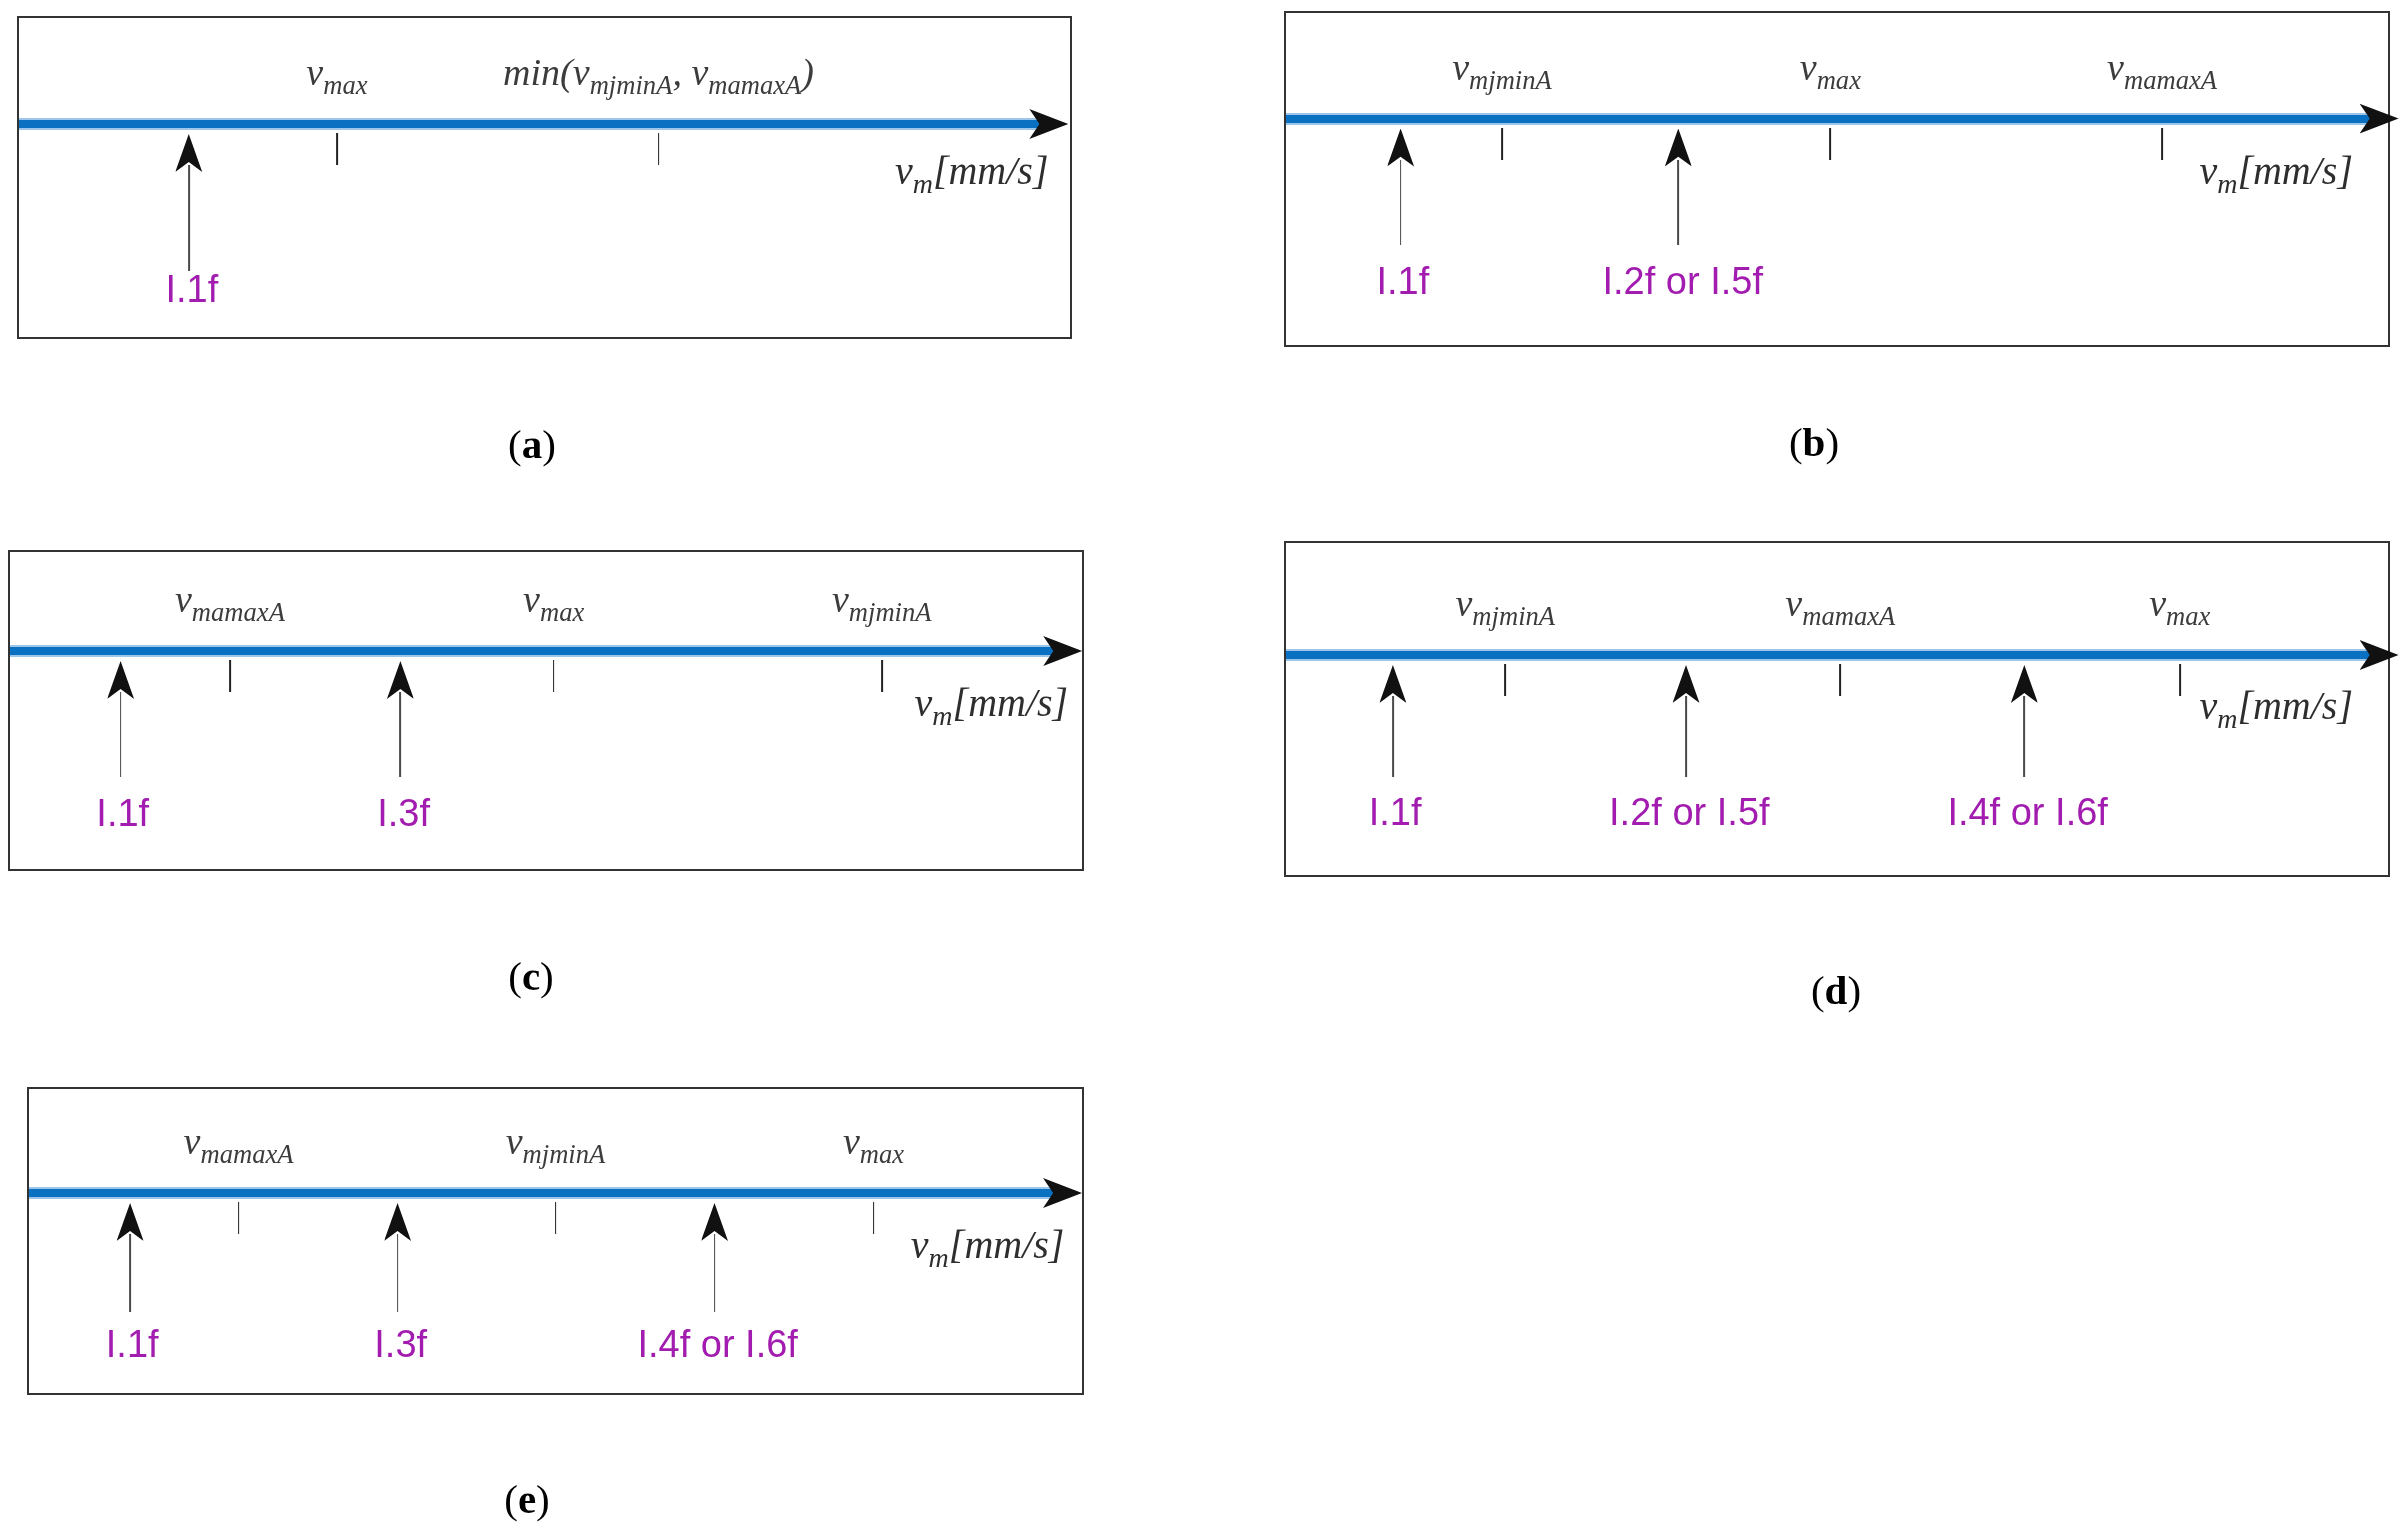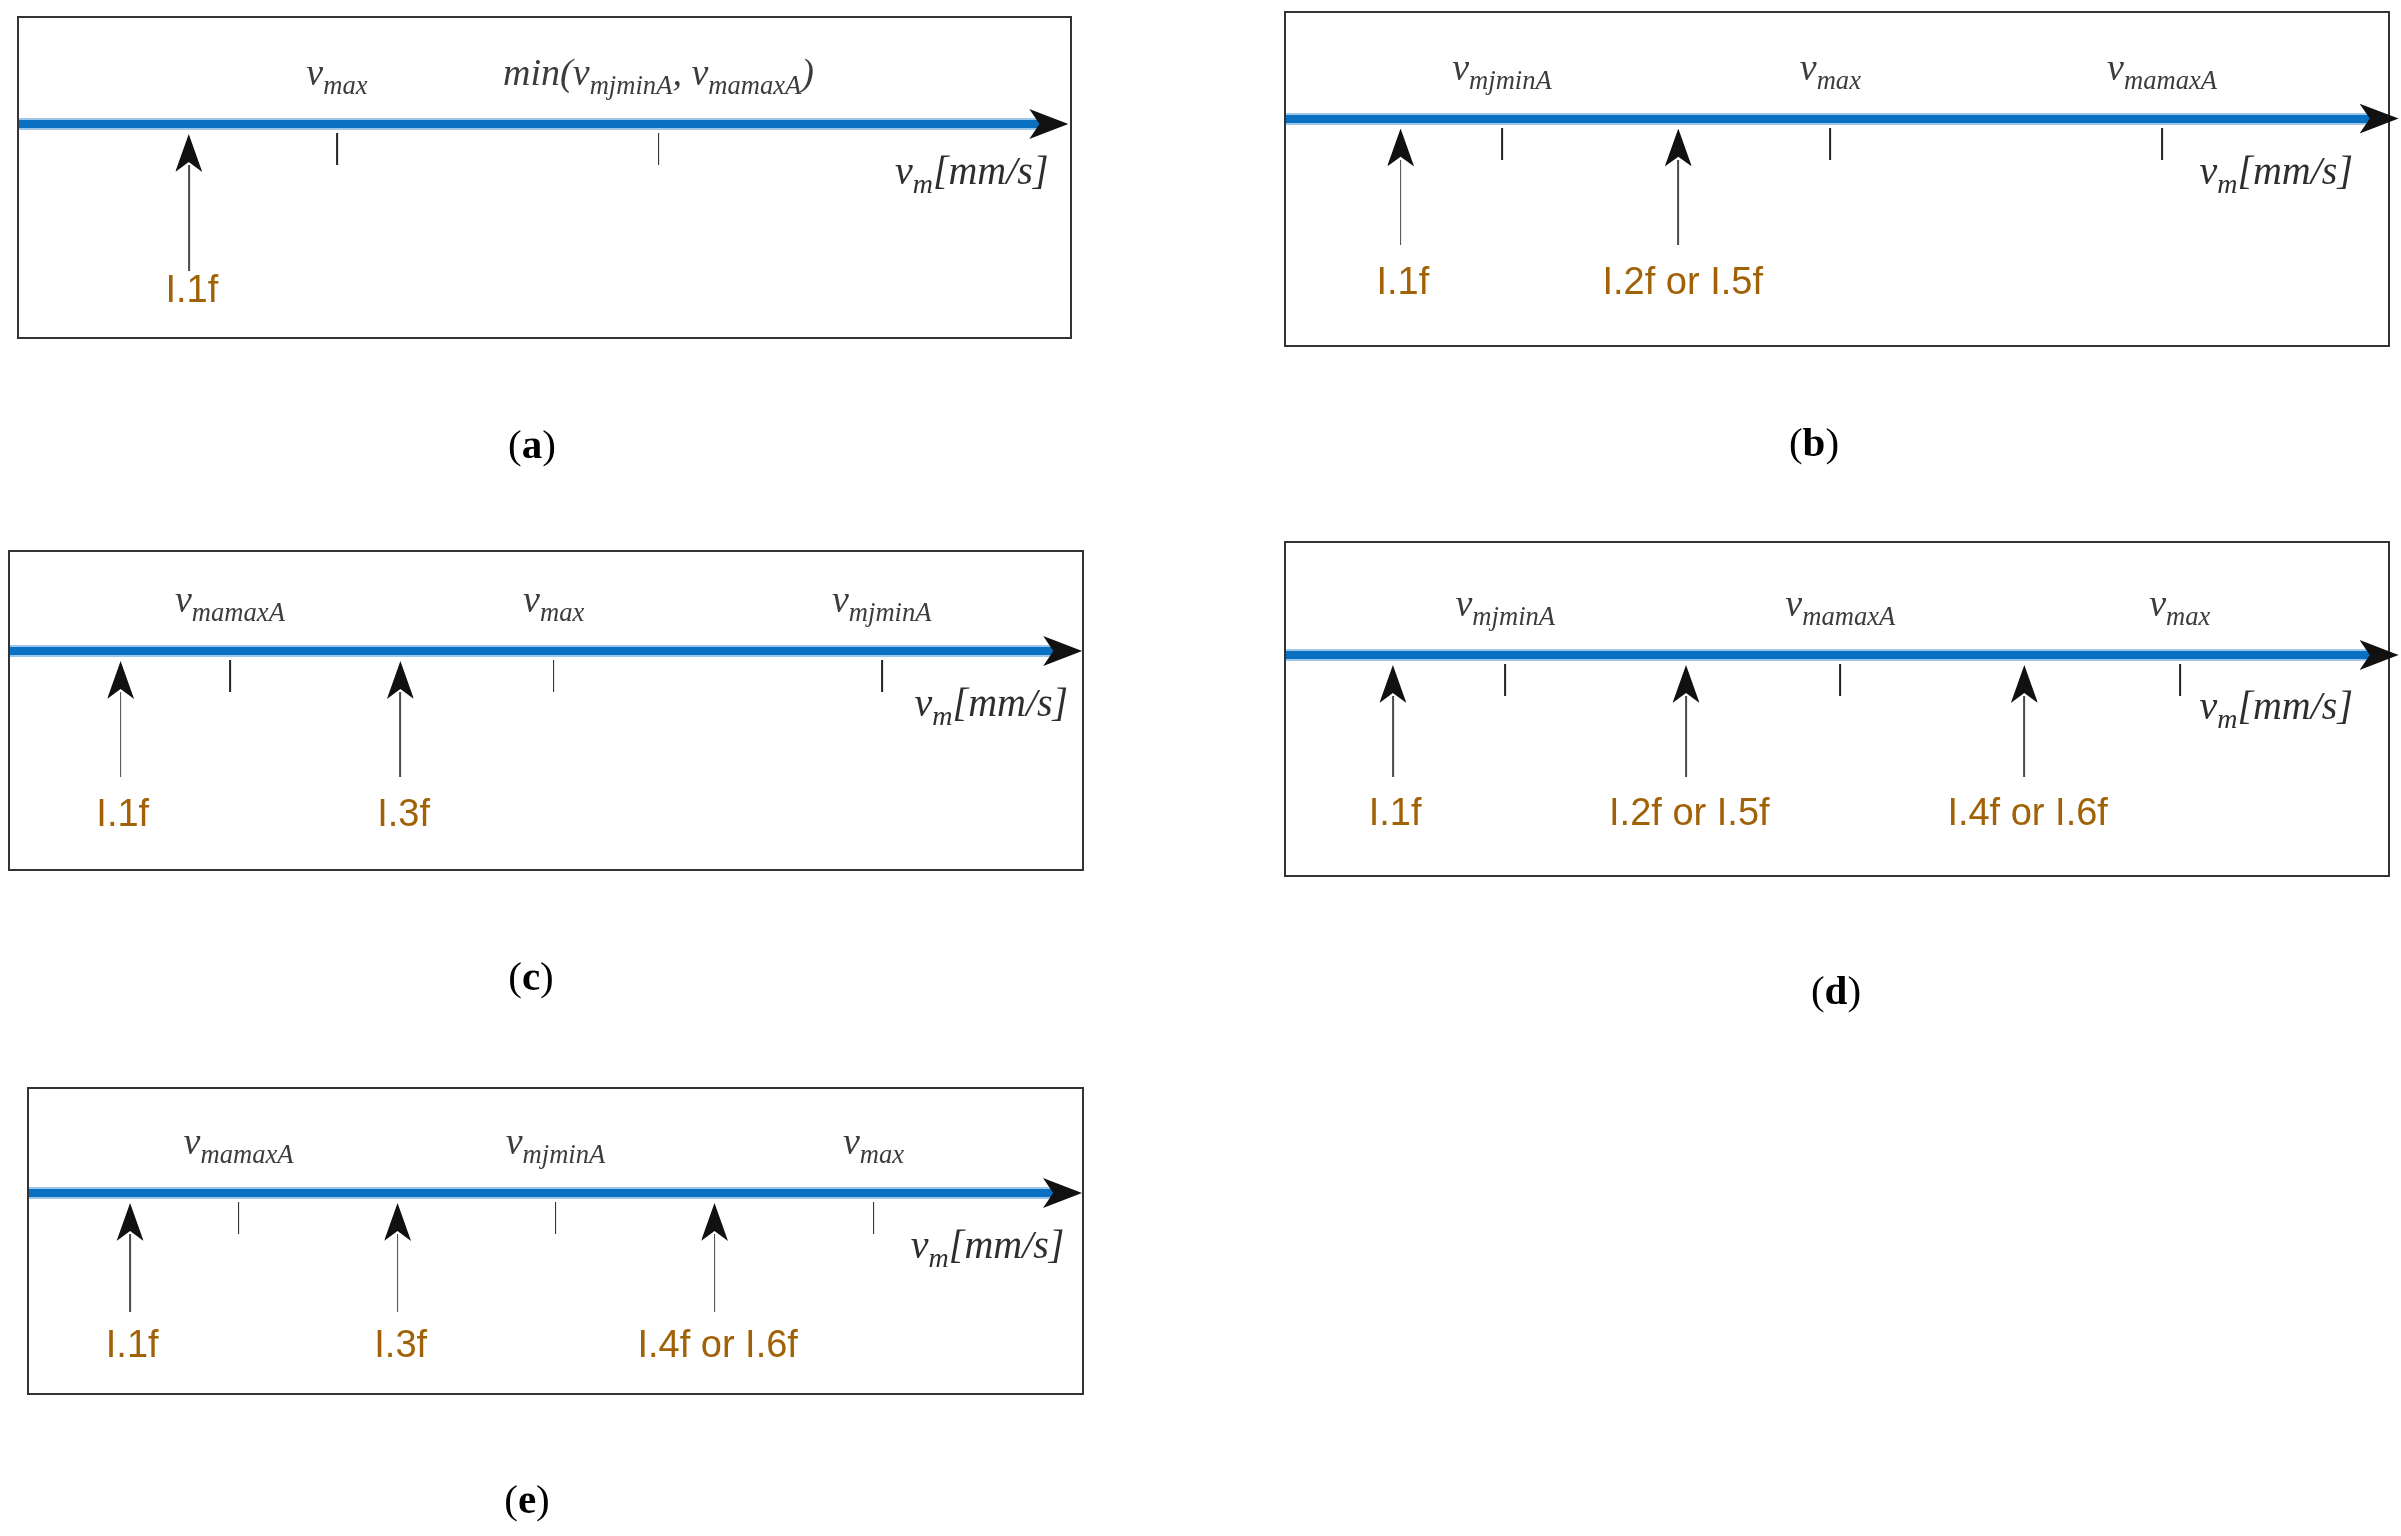--- a/index.html
+++ b/index.html
@@ -71,21 +71,21 @@
     height: 38px;
     background: #111111;
     transform: translateX(-50%);
     clip-path: polygon(50% 0, 100% 100%, 50% 74%, 0 100%);
   }
   .arrowlabel {
     position: absolute;
     transform: translateX(-50%);
     font-family: "Liberation Sans", sans-serif;
     font-size: 38px;
-    color: #a16207;
+    color: #a21caf;
     white-space: nowrap;
     line-height: 1.15;
   }
   .unitlabel {
     position: absolute;
     font-family: "Liberation Serif", serif;
     font-style: italic;
     font-size: 40px;
     color: #2e2e2e;
     white-space: nowrap;

